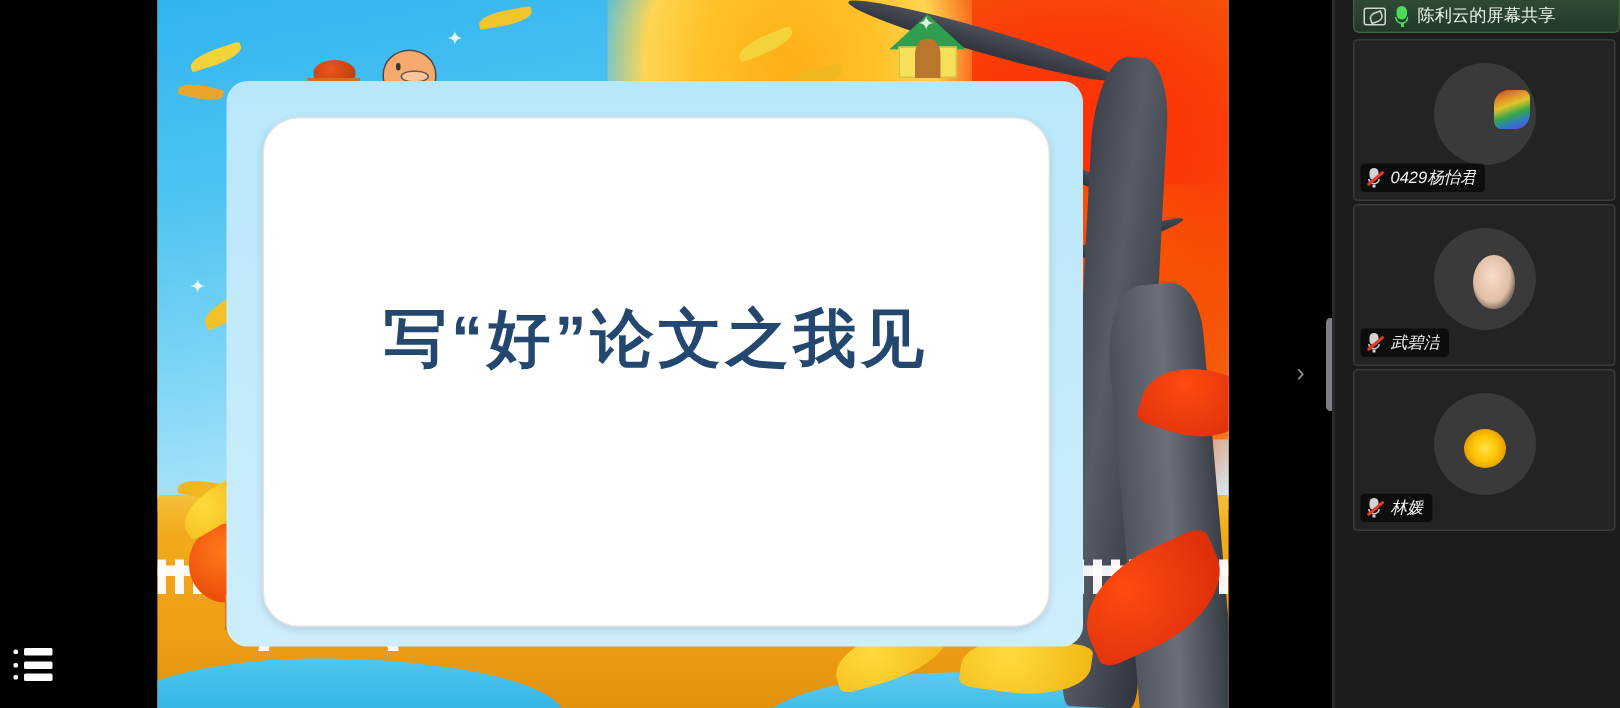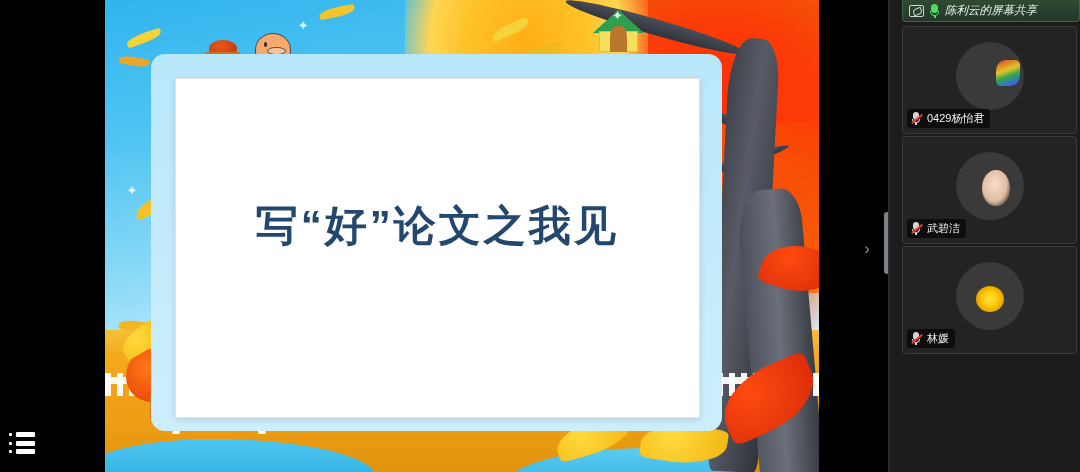--- a/index.html
+++ b/index.html
@@ -158,21 +158,21 @@
   .spark{ position:absolute; color:#fff; font-size:13px; opacity:.85; line-height:1; }
 
   
   .card-blue{
     position:absolute; left:6.4%; top:11.4%; width:80%; height:80%;
     background:linear-gradient(#b9e7fa,#cdeefc);
     border-radius:14px;
   }
   .card-white{
     position:absolute; left:9.8%; top:16.5%; width:73.5%; height:72%;
-    background:#ffffff; border-radius:1px;
+    background:#ffffff; border-radius:24px;
     border:1px solid #e3e3e3;
     box-shadow:0 2px 6px rgba(0,0,0,.12);
     display:flex; flex-direction:column; align-items:center; justify-content:center;
   }
   .slide-title{
     font-size:42px; font-weight:700; color:#23476e; letter-spacing:3px;
     margin-bottom:44px;
   }
   .slide-author{ font-size:22px; font-weight:700; color:#23476e; letter-spacing:2px; margin-bottom:34px; }
   .slide-date{ font-size:24px; font-weight:700; color:#23476e; letter-spacing:1px; }
@@ -216,23 +216,23 @@
     position:relative; flex:none;
   }
   .mon-icon:after{
     content:""; position:absolute; left:3px; top:2.5px; width:7px; height:5px;
     border:1.4px solid #cfd6cf; border-radius:50% 0 50% 0; transform:rotate(-20deg);
   }
   .mic-green{ width:9px; height:14px; position:relative; flex:none; }
   .mic-green .cap{ position:absolute; left:1px; top:0; width:7px; height:9px; background:#4ddc5a; border-radius:4px; }
   .mic-green .arc{ position:absolute; left:0; top:7px; width:9px; height:5px; border:1.6px solid #4ddc5a; border-top:none; border-radius:0 0 6px 6px; }
   .mic-green .st{ position:absolute; left:4px; top:11.5px; width:1.6px; height:3px; background:#4ddc5a; }
-  .share-banner .txt{ font-size:11.5px; color:#eaf3ea; white-space:nowrap;font-style:italic; }
-
-  .tiles{ position:absolute; left:12px; top:26px; width:178px; }
+  .share-banner .txt{ font-size:11.5px; color:#eaf3ea; white-space:nowrap; }
+
+  .tiles{ position:absolute; left:12px; top:26px; width:178px;font-style:italic; }
   .tile{
     position:relative; width:175px; height:108px; margin-bottom:2px;
     background:#232323; border:1px solid #3a3a3a; border-radius:3px;
     overflow:hidden;
   }
   .tile .avatar{
     position:absolute; left:50%; top:46%; transform:translate(-50%,-50%);
     width:68px; height:68px; border-radius:50%; overflow:hidden;
     background:#3a3a3a;
   }

